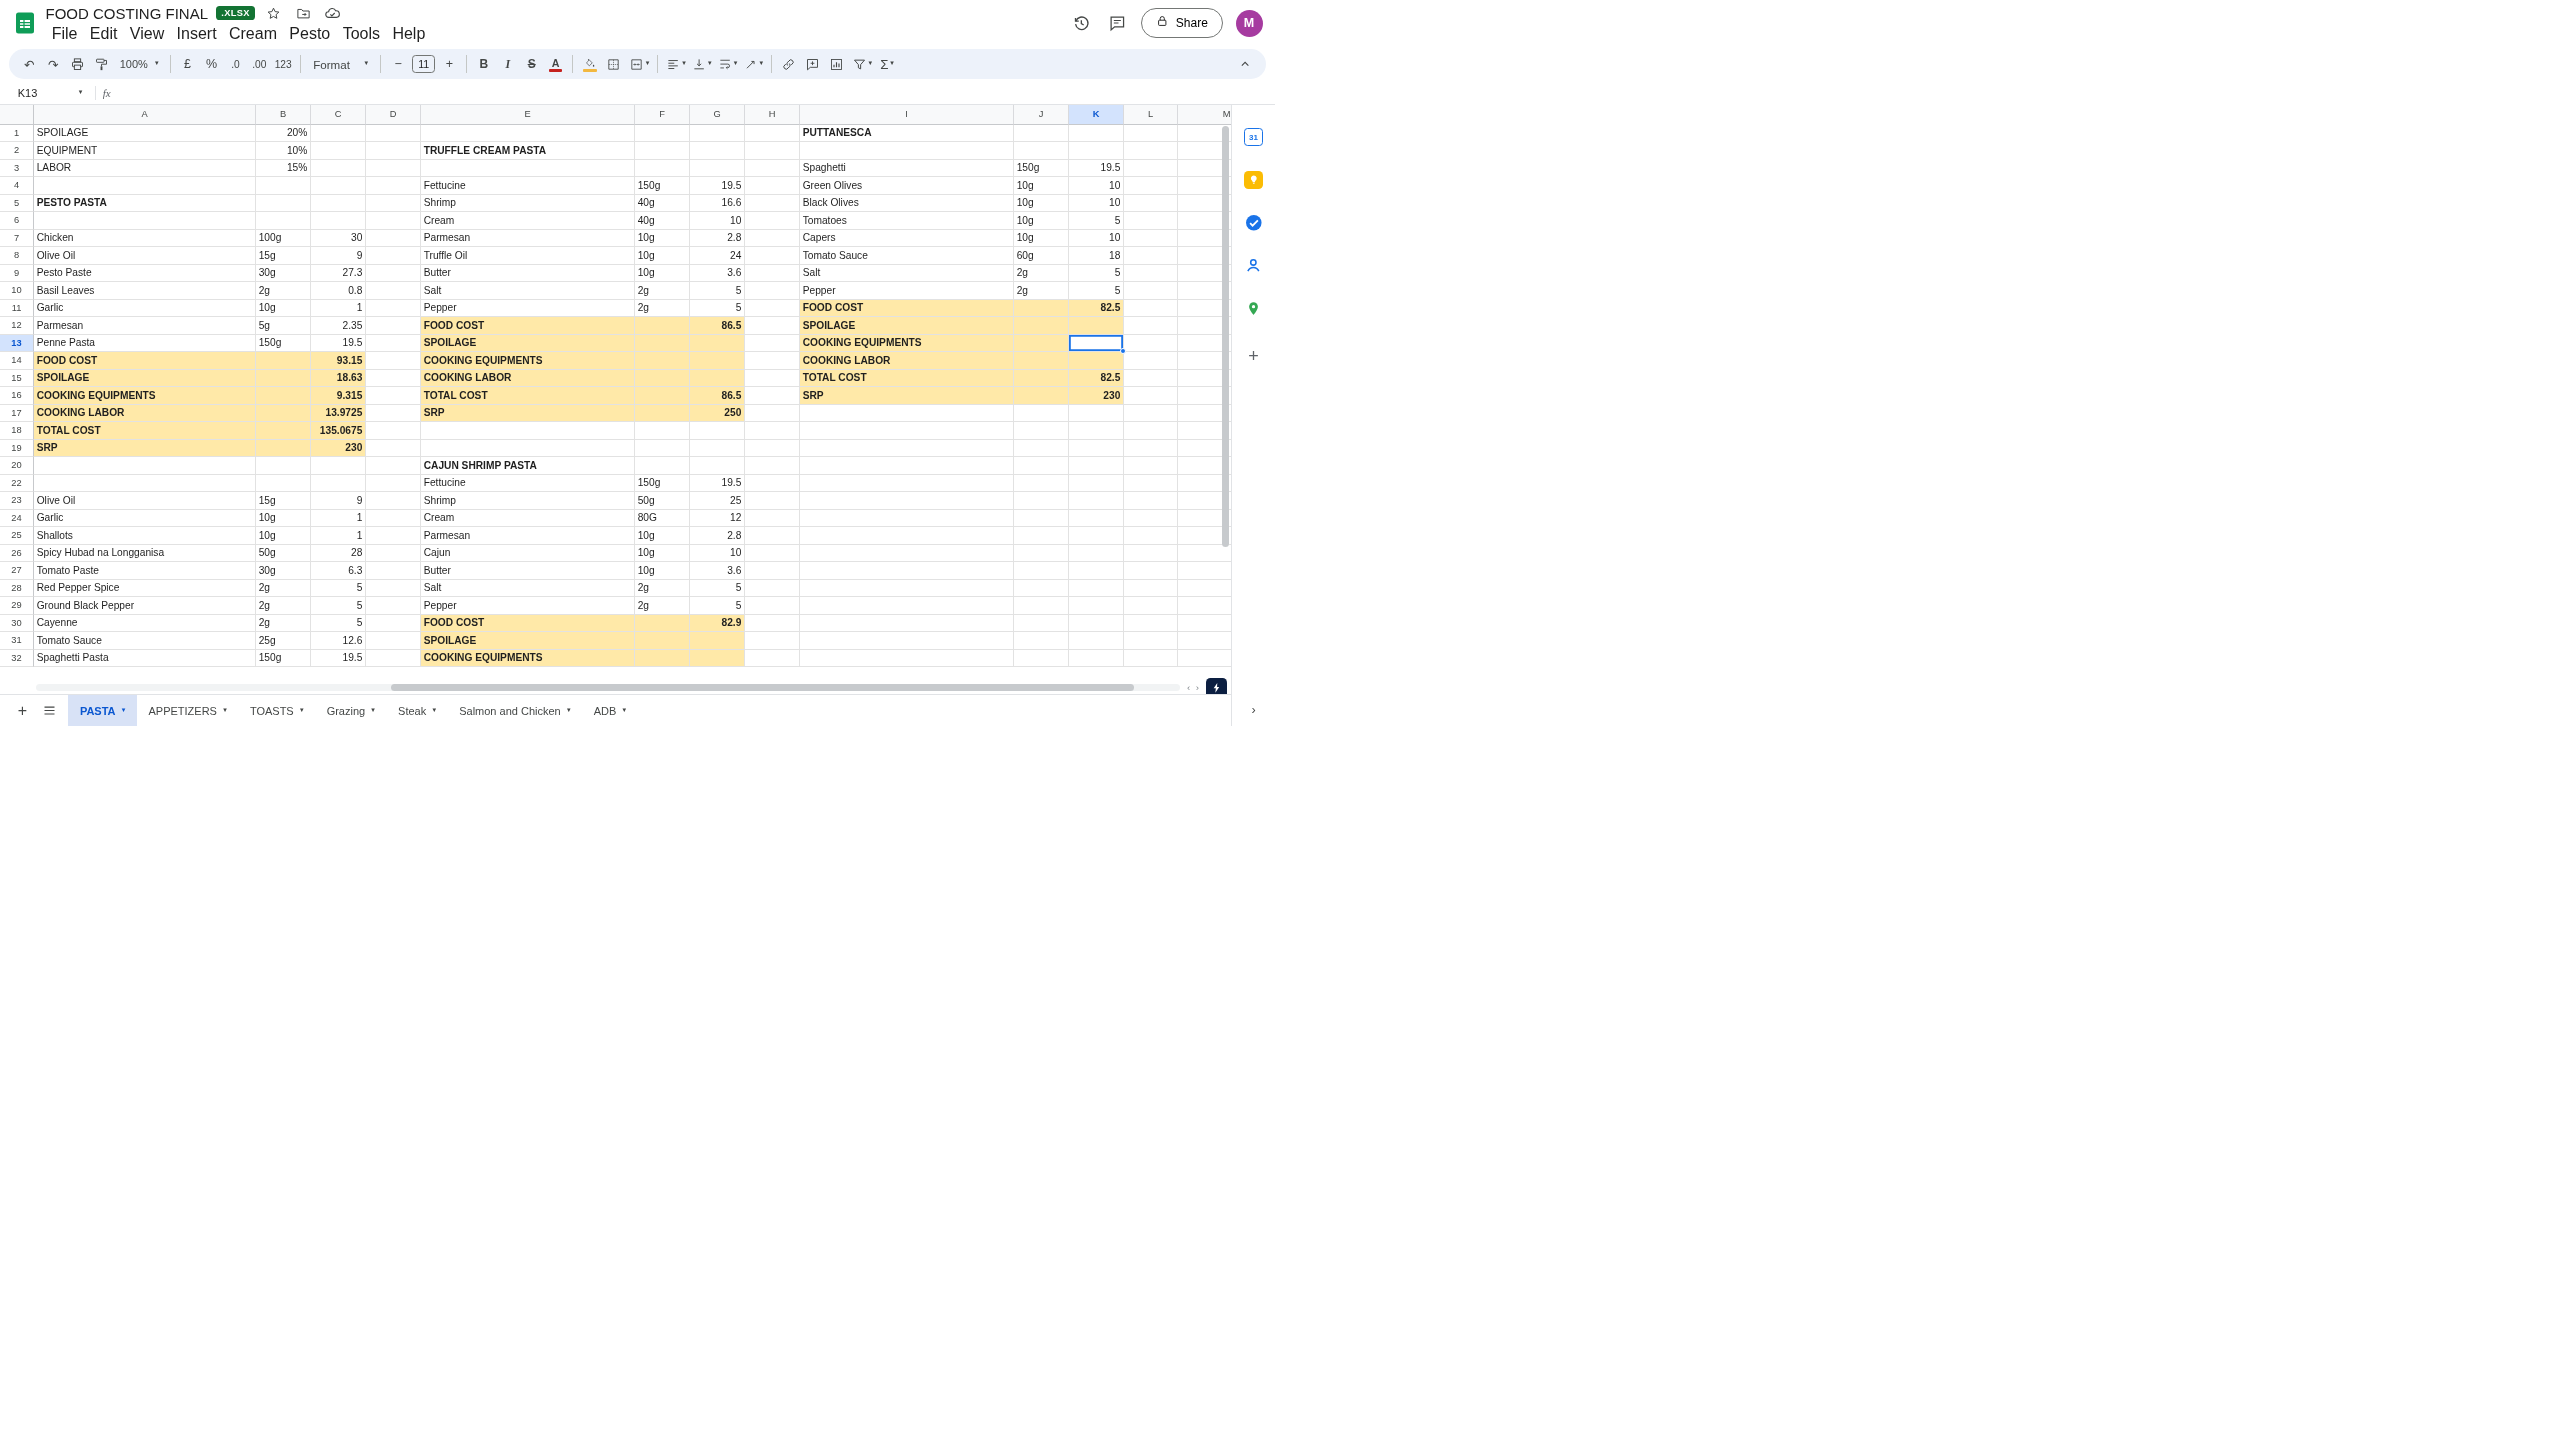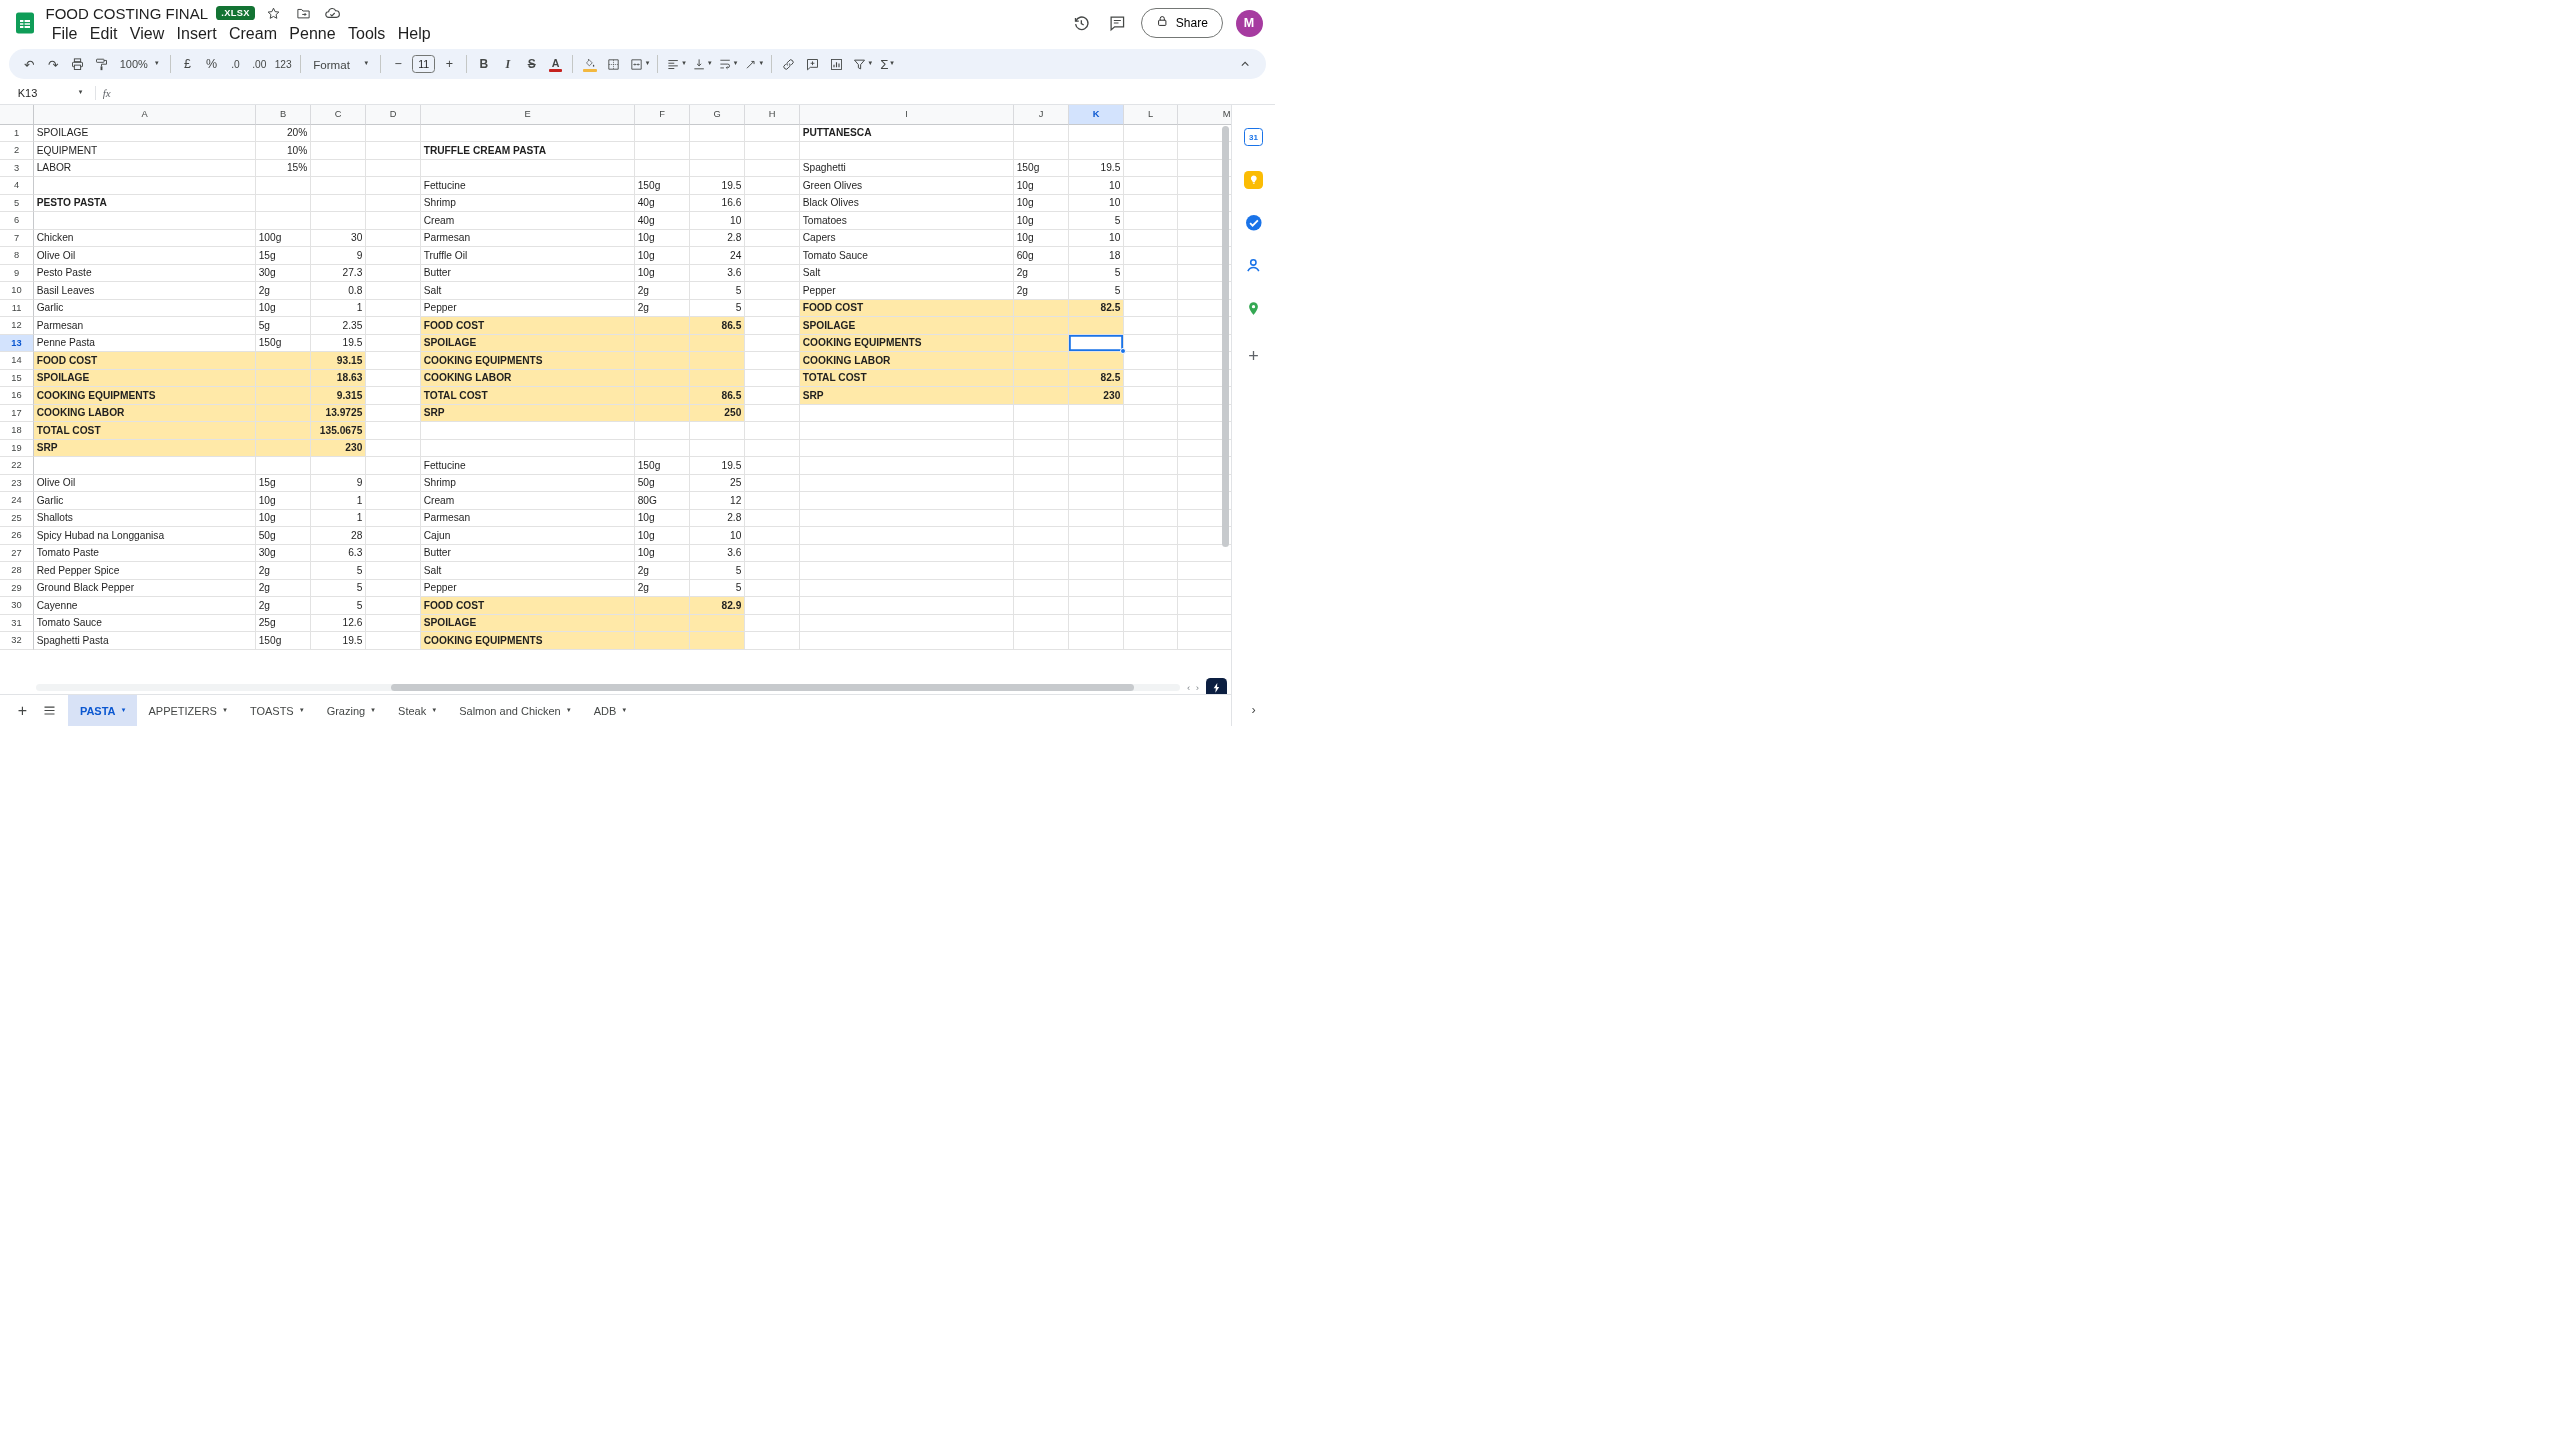--- a/index.html
+++ b/index.html
@@ -146,21 +146,21 @@
               <path d="M9 13.2l2.1 2.1 4-4" stroke="#444746" stroke-width="1.6" fill="none"></path>
             </svg>
         </span>
       </div>
       <div class="menu-row" id="menu-bar">
           <div class="menu-item">File</div>
           <div class="menu-item">Edit</div>
           <div class="menu-item">View</div>
           <div class="menu-item">Insert</div>
           <div class="menu-item">Cream</div>
-          <div class="menu-item">Penne</div>
+          <div class="menu-item">Pesto</div>
           <div class="menu-item">Tools</div>
           <div class="menu-item">Help</div>
         </div>
     </div>
     <div class="topbar-right">
       <span class="round-btn">
         <svg viewBox="0 0 24 24" width="18.7">
             <path d="M4.5 5v4.2h4.2" stroke="#444746" stroke-width="1.7" fill="none"></path>
             <path d="M5 9.2A8 8 0 114.6 13" stroke="#444746" stroke-width="1.7" fill="none"></path>
             <path d="M12 8v4.3l3 1.8" stroke="#444746" stroke-width="1.7" fill="none"></path>
@@ -632,20 +632,36 @@
               <div class="cell" style="width:54px"></div>
               <div class="cell" style="width:98px"></div>
             </div>
             <div class="grow">
               <div class="rown">19</div>
               <div class="cell y b" style="width:222px">SRP</div>
               <div class="cell y" style="width:55px"></div>
               <div class="cell y b r" style="width:55px">230</div>
               <div class="cell" style="width:55px"></div>
               <div class="cell" style="width:214px"></div>
+              <div class="cell" style="width:55px"></div>
+              <div class="cell" style="width:55px"></div>
+              <div class="cell" style="width:55px"></div>
+              <div class="cell" style="width:214px"></div>
+              <div class="cell" style="width:55px"></div>
+              <div class="cell" style="width:55px"></div>
+              <div class="cell" style="width:54px"></div>
+              <div class="cell" style="width:98px"></div>
+            </div>
+            <div class="grow">
+              <div class="rown">20</div>
+              <div class="cell" style="width:222px"></div>
+              <div class="cell" style="width:55px"></div>
+              <div class="cell" style="width:55px"></div>
+              <div class="cell" style="width:55px"></div>
+              <div class="cell b" style="width:214px">CAJUN SHRIMP PASTA</div>
               <div class="cell" style="width:55px"></div>
               <div class="cell" style="width:55px"></div>
               <div class="cell" style="width:55px"></div>
               <div class="cell" style="width:214px"></div>
               <div class="cell" style="width:55px"></div>
               <div class="cell" style="width:55px"></div>
               <div class="cell" style="width:54px"></div>
               <div class="cell" style="width:98px"></div>
             </div>
             <div class="grow">

